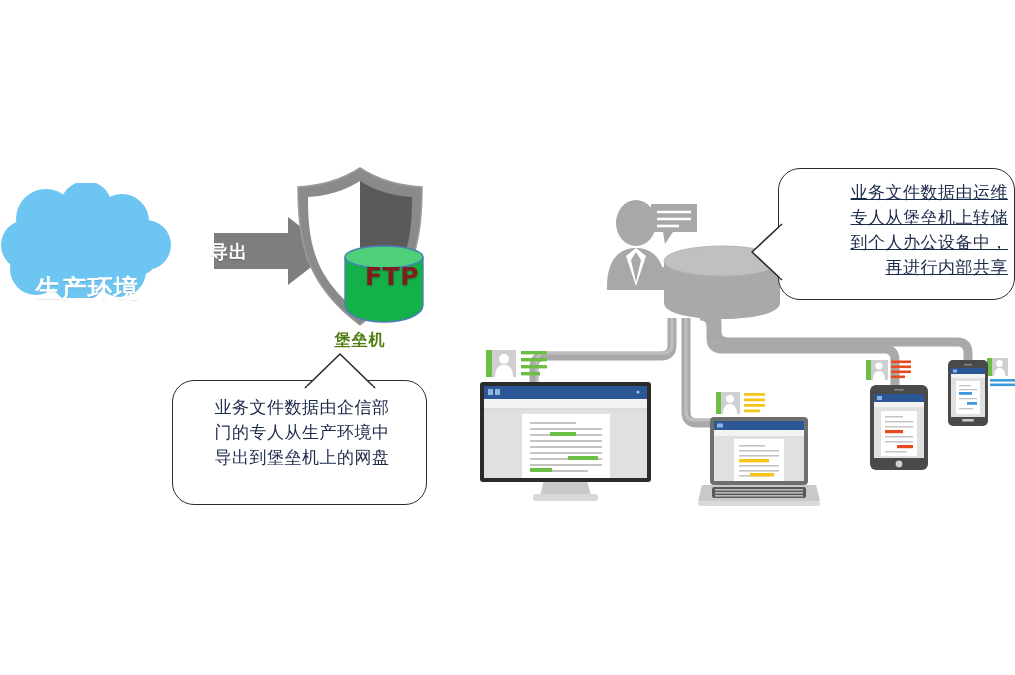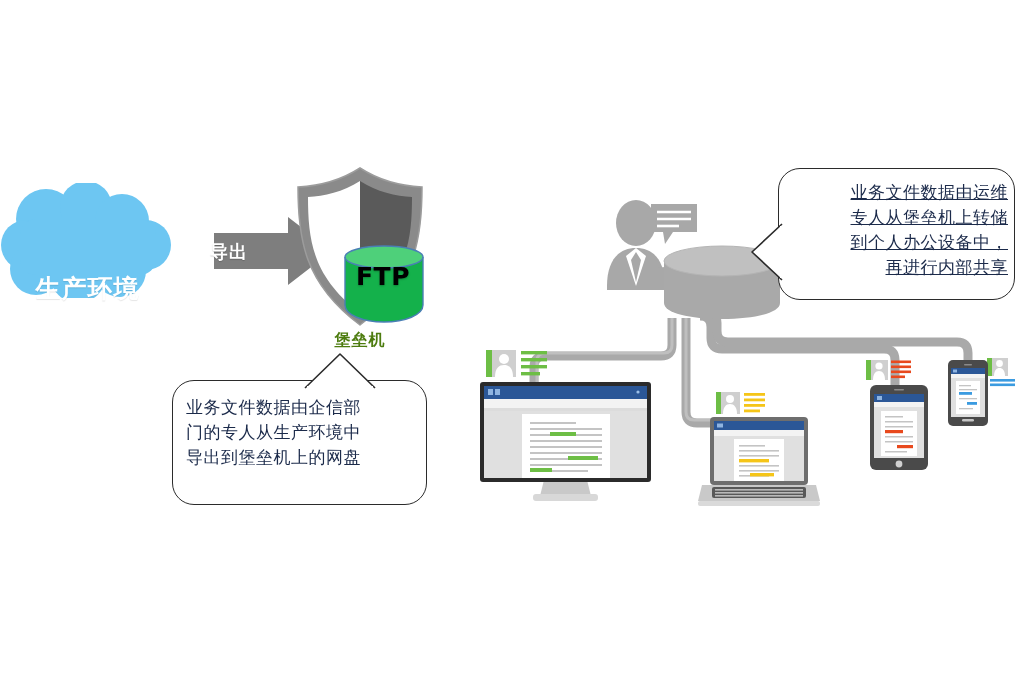--- a/index.html
+++ b/index.html
@@ -47,22 +47,22 @@
   #arrow1-wrap { left: 178px; top: 215px; width: 118px; height: 72px; }
   #arrow1-label { left: 10px; top: 25px; width: 82px; text-align: center; }
   #arrow2-wrap { left: 424px; top: 220px; width: 170px; height: 68px; }
   #arrow2-label { left: 8px; top: 22px; width: 122px; text-align: center; }
 
   
   #shield-group { left: 288px; top: 165px; width: 145px; height: 165px; }
   #ftp-text {
     position: absolute;
     left: 347px; top: 262px;
-    width: 72px; text-align: center;
-    color: #000000; font-size: 25px; font-weight: bold;
+    width: 72px; text-align: right;
+    color: #7f1d1d; font-size: 25px; font-weight: bold;
     letter-spacing: 0.5px;
     text-shadow: 0 1px 2px rgba(0,0,0,0.25);
     z-index: 6;
   }
   #bastion-label {
     left: 300px; top: 330px; width: 120px;
     text-align: center;
     font-size: 16px; font-weight: bold; color: #4d7c0f;
     letter-spacing: 1px;
   }
@@ -84,21 +84,21 @@
   .callout-text {
     position: absolute;
     color: #1b2a4a;
     font-size: 17px;
     line-height: 25px;
     letter-spacing: 0.5px;
     white-space: pre-line;
     z-index: 9;
   }
   #callout-left-box { left: 172px; top: 380px; width: 255px; height: 125px; }
-  #callout-left-text { left: 186px; top: 395px; width: 232px; }
+  #callout-left-text { left: 186px; top: 395px; width: 232px; text-align: center; }
   #callout-right-box { left: 778px; top: 168px; width: 237px; height: 132px; }
   #callout-right-text { left: 790px; top: 180px; width: 218px; text-align: right; text-decoration: underline; }
 
   
   .device { position: absolute; }
   #monitor-group { left: 478px; top: 380px; width: 175px; height: 125px; }
   #laptop-group  { left: 698px; top: 415px; width: 122px; height: 95px; }
   #tablet-group  { left: 870px; top: 385px; width: 58px; height: 85px; }
   #phone-group   { left: 948px; top: 360px; width: 40px; height: 66px; }
 

